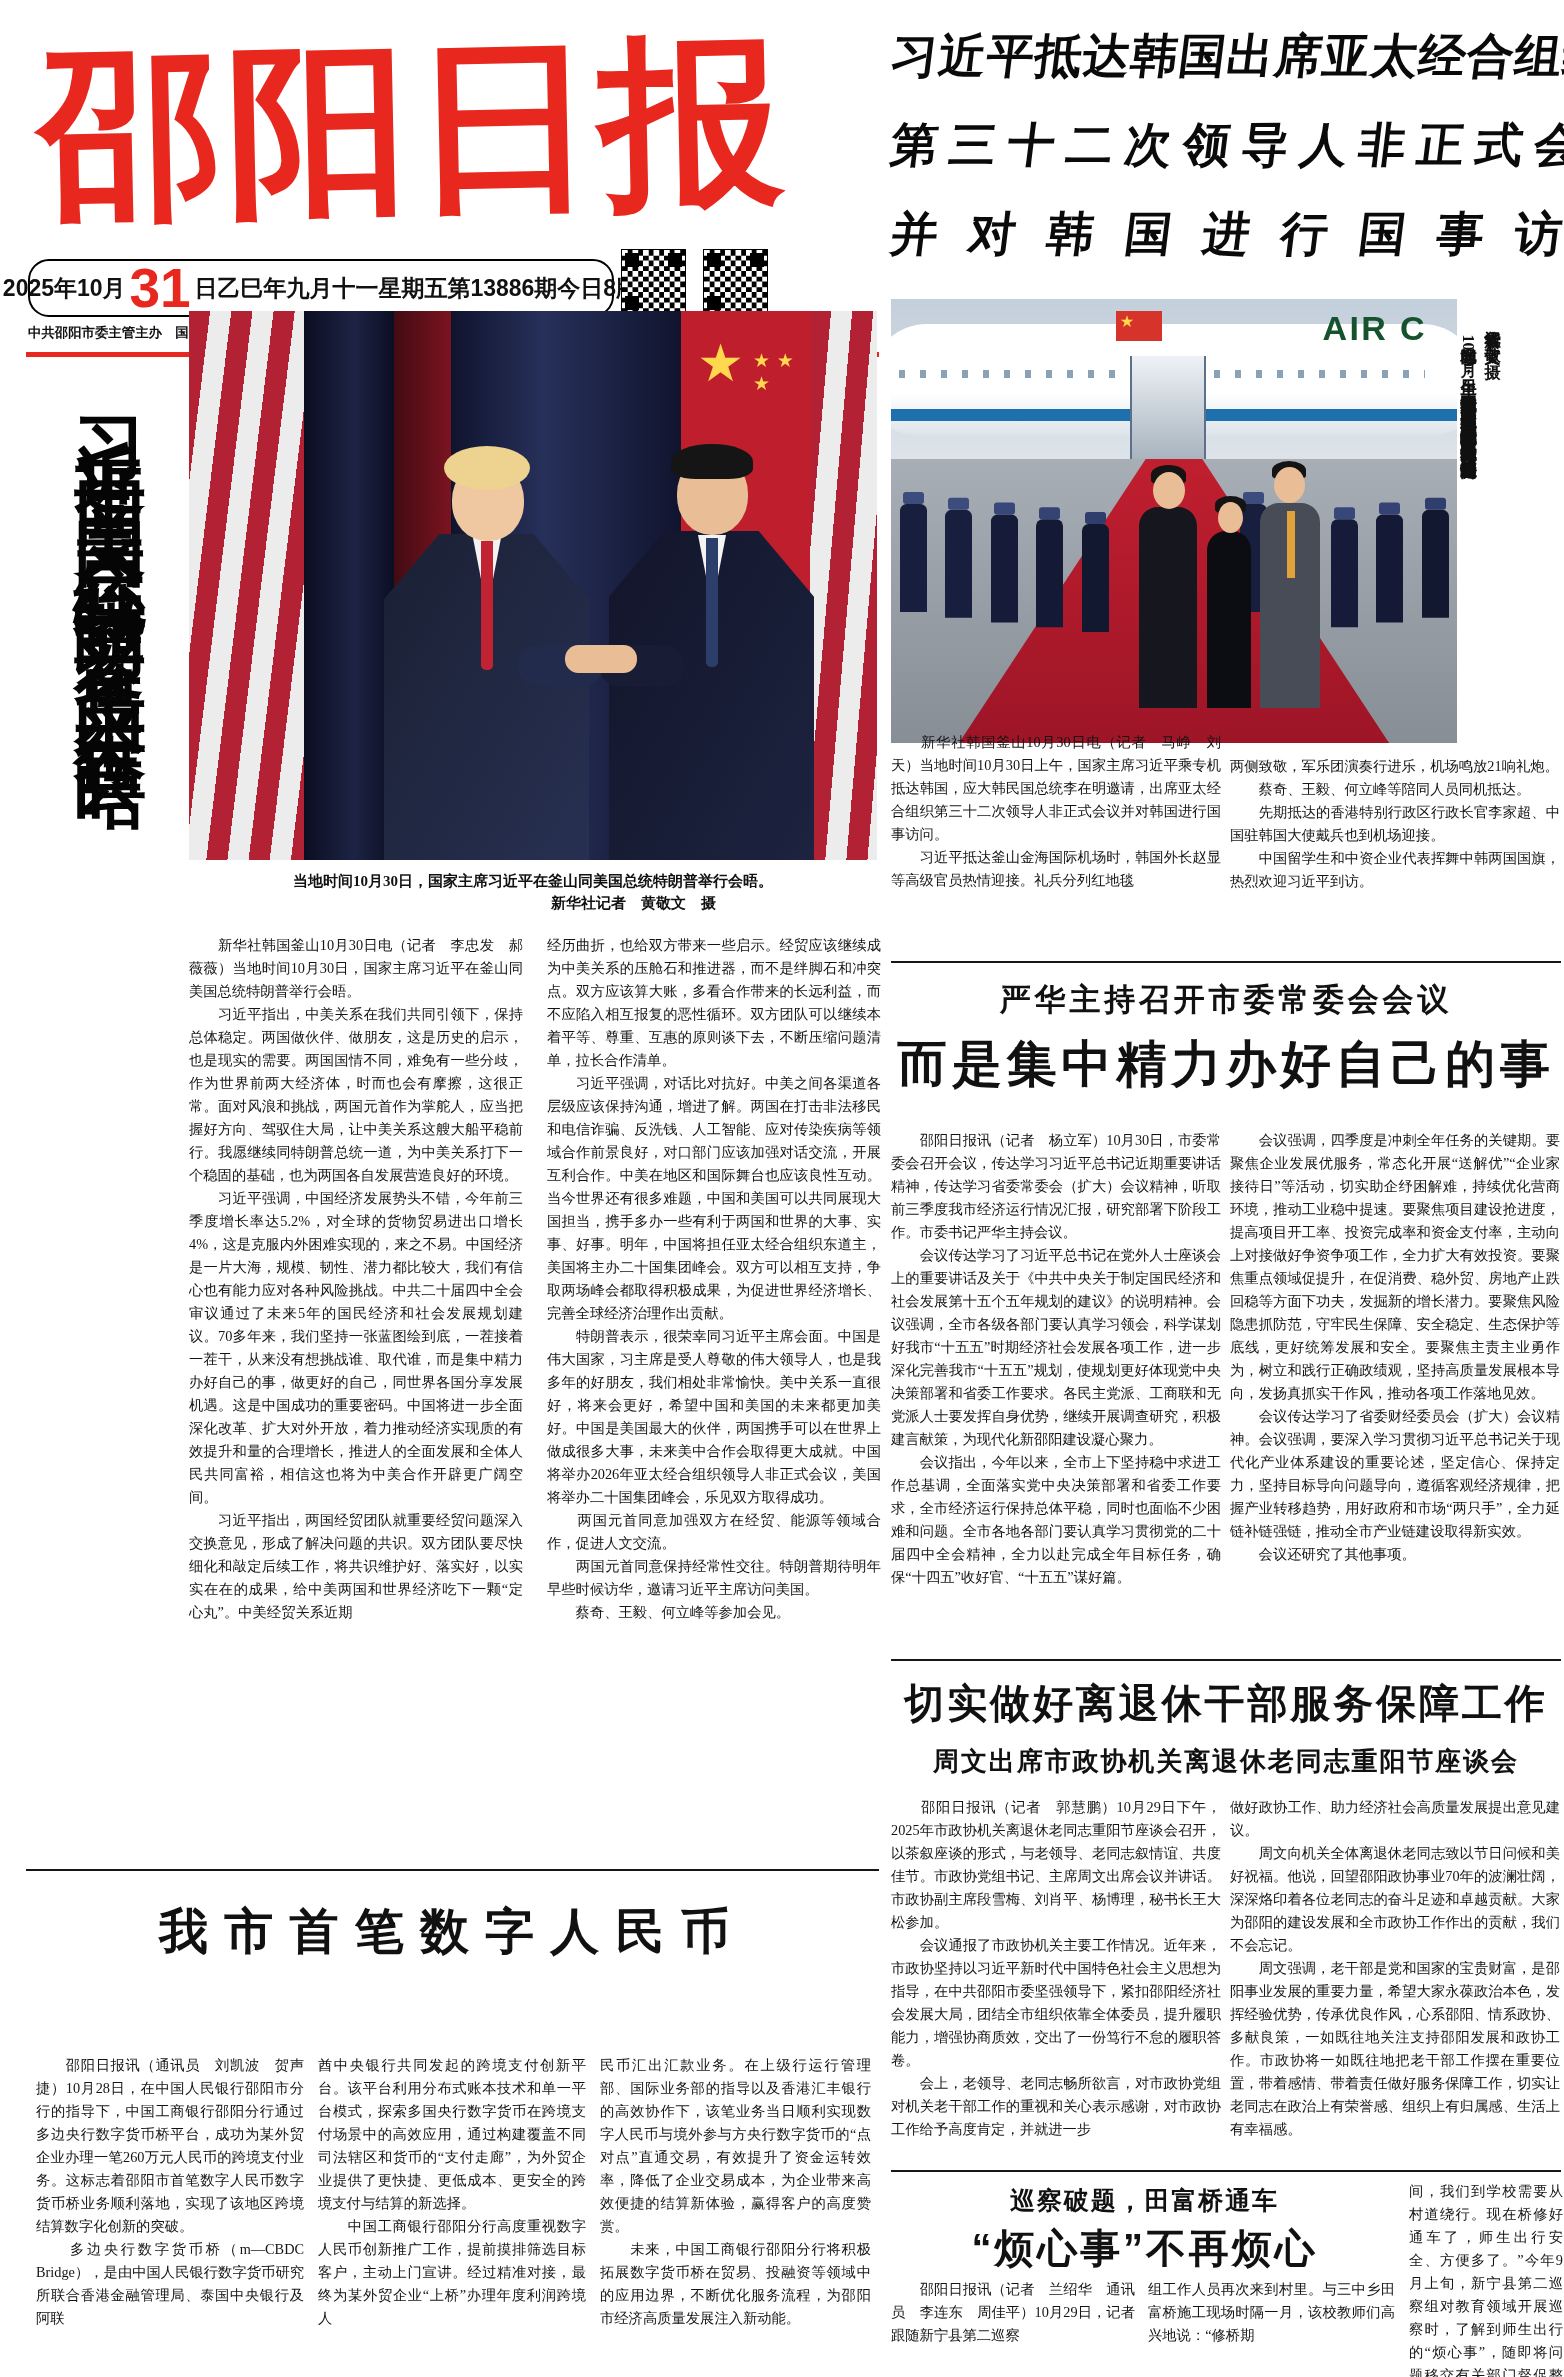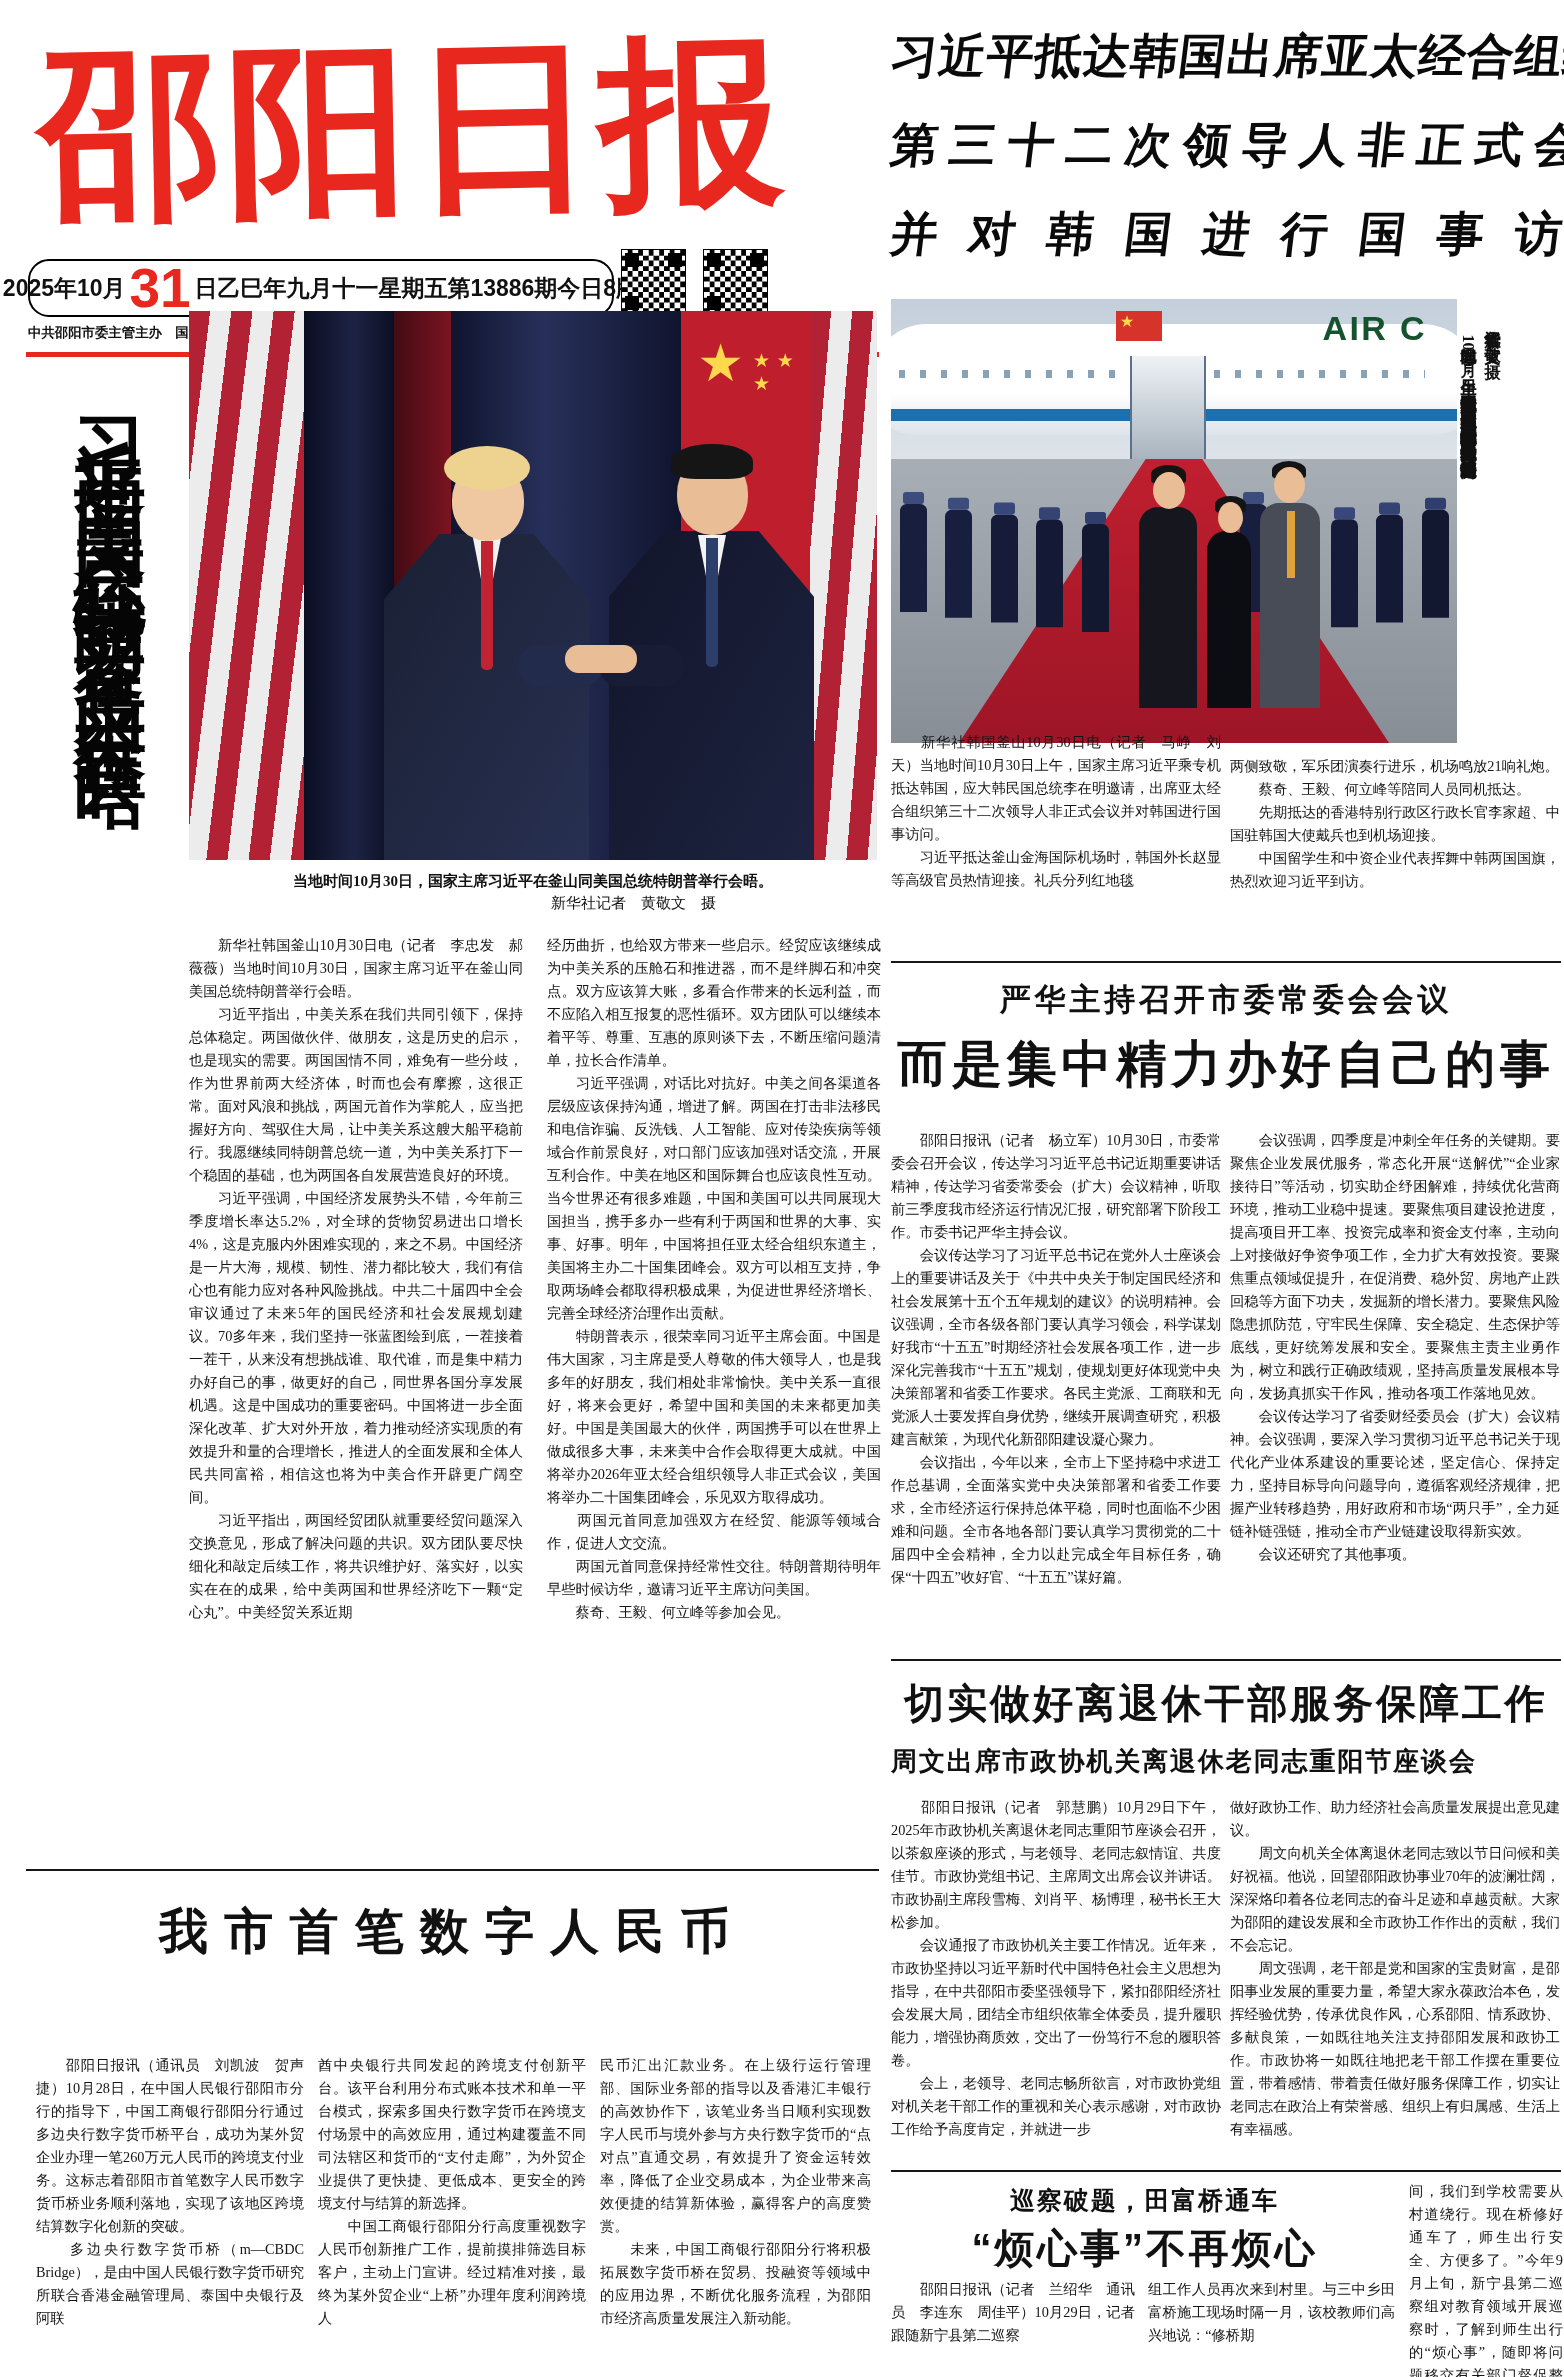--- a/index.html
+++ b/index.html
@@ -57,21 +57,21 @@
   .fig-xi{left:420px;width:205px;height:417px;}
   .fig-xi .head{left:68px;top:11.5px;width:71px;height:80px;background:#e9bd96;}
   .fig-xi .hair{left:62px;top:1px;width:82px;height:35px;background:#151515;border-radius:50% 50% 30% 30%;}
   .fig-xi .torso{left:0;top:88px;width:205px;height:329px;background:linear-gradient(120deg,#12152a,#1d2340);
                  clip-path:polygon(27% 0,73% 0,100% 20%,100% 100%,0 100%,0 20%);}
   .fig-xi .shirt{left:89px;top:92px;width:28px;height:72px;}
   .fig-xi .tie{left:97px;top:95px;width:12.4px;height:129px;background:#2c3f6b;}
   .handshake{position:absolute;left:376px;bottom:187px;width:72px;height:28px;background:#e9bd96;border-radius:13.4px;
              box-shadow:-41px 6.7px 0 6.7px #232b4c,41px 6.7px 0 6.7px #181d35;}
   .cap-left{left:189px;top:869px;width:688px;text-align:center;font-weight:bold;font-size:15px;line-height:25px;}
-  .cap-left-credit{left:189px;top:894px;width:688px;text-align:center;text-indent:201px;font-weight:normal;font-size:15px;}
+  .cap-left-credit{left:189px;top:894px;width:688px;text-align:center;text-indent:201px;font-weight:bold;font-size:15px;}
 
   
   .bodycol{font-size:14.3px;line-height:23px;text-align:justify;white-space:pre-wrap;overflow:hidden;color:#141414;}
   .ll-col1{left:189px;top:934px;width:334px;height:905px;}
   .ll-col2{left:547px;top:934px;width:334px;height:905px;}
 
   
   .rh{left:891px;width:670px;text-align:center;font-weight:900;color:#0a0a0a;transform:skewX(-7deg);white-space:nowrap;}
   .rh1{top:25px;font-size:47px;letter-spacing:1px;}
   .rh2{top:114px;font-size:47px;letter-spacing:11.5px;}
@@ -123,21 +123,21 @@
 
   
   .yh-kicker{left:891px;top:979px;width:670px;text-align:center;font-weight:900;font-size:31px;letter-spacing:3.8px;}
   .yh-headline{left:891px;top:1031px;width:670px;text-align:center;font-weight:900;font-size:50px;letter-spacing:4.8px;
                font-family:"Liberation Serif","DejaVu Serif",serif;}
   .yh-col1{left:891px;top:1129px;width:330px;height:520px;}
   .yh-col2{left:1230px;top:1129px;width:330px;height:520px;}
 
   
   .qs-headline{left:891px;top:1676px;width:670px;text-align:center;font-weight:900;font-size:40px;letter-spacing:2.9px;}
-  .qs-subtitle{left:891px;top:1744px;width:670px;text-align:left;font-weight:bold;font-size:26px;letter-spacing:1.9px;}
+  .qs-subtitle{left:891px;top:1744px;width:670px;text-align:center;font-weight:bold;font-size:26px;letter-spacing:1.9px;}
   .qs-col1{left:891px;top:1796px;width:330px;height:367px;}
   .qs-col2{left:1230px;top:1796px;width:330px;height:367px;}
 
   
   .dl-h1{left:26px;top:1899px;width:853px;text-align:center;font-weight:900;font-size:49px;letter-spacing:16.2px;
          font-family:"Liberation Serif","DejaVu Serif",serif;}
   .dl-h2{left:26px;top:1969px;width:853px;text-align:center;font-weight:900;font-size:49px;letter-spacing:7.6px;
          font-family:"Liberation Serif","DejaVu Serif",serif;}
   .dl-col1{left:36px;top:2054px;width:268px;height:324px;}
   .dl-col2{left:318px;top:2054px;width:268px;height:324px;}

